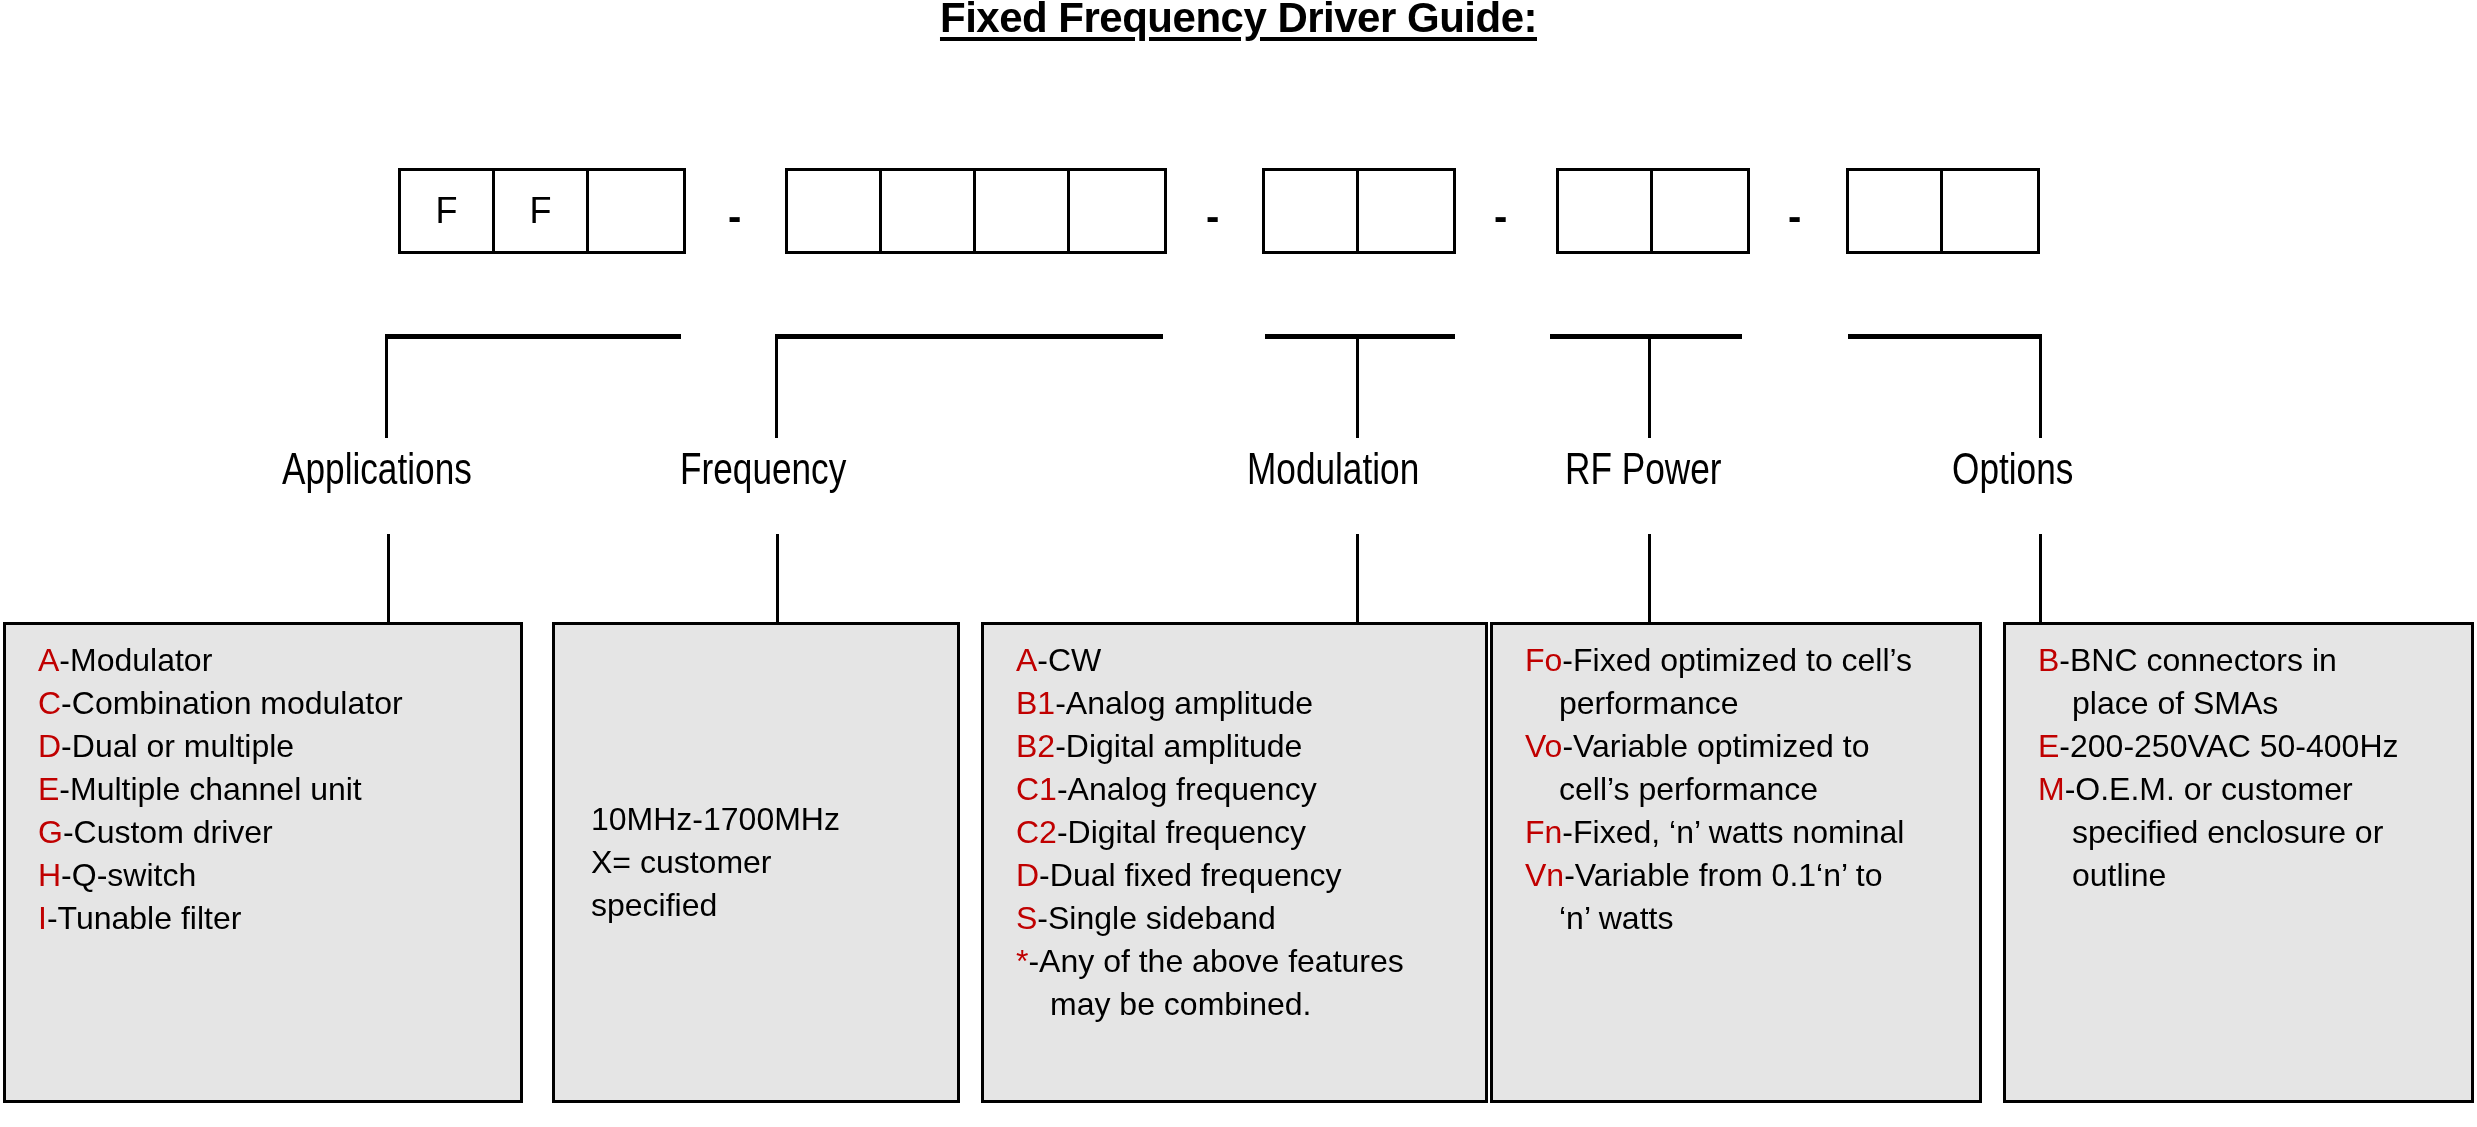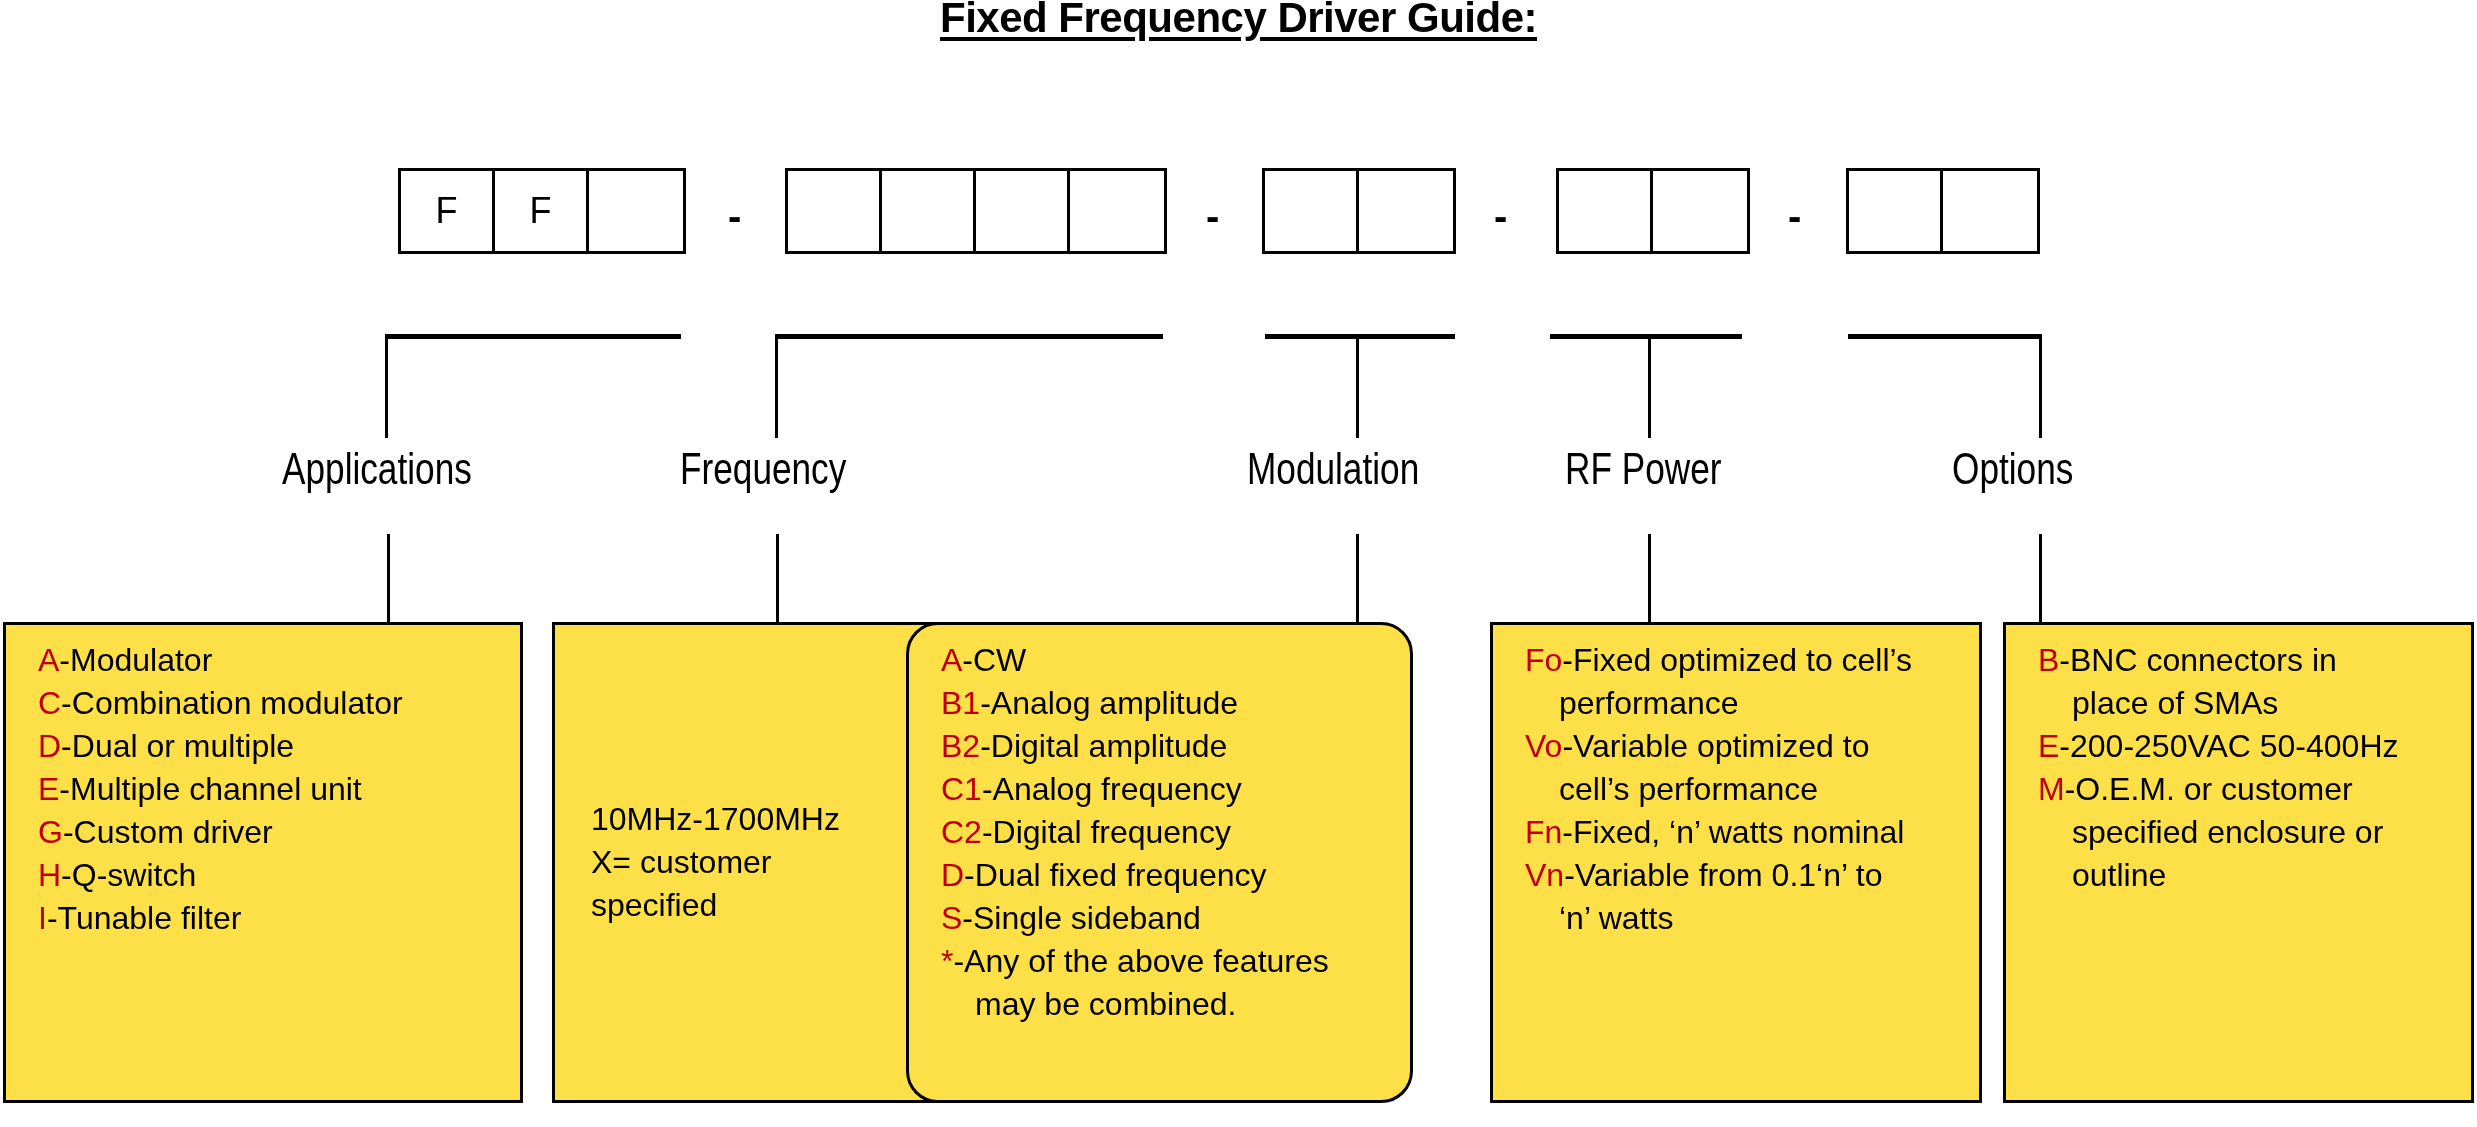--- a/index.html
+++ b/index.html
@@ -34,21 +34,21 @@
   .catlabel{
     position:absolute;
     font-size:44px;
     font-family:"Liberation Sans Narrow","Liberation Sans","DejaVu Sans Condensed","DejaVu Sans",sans-serif;
     transform:scaleX(0.80); transform-origin:left center;
     white-space:nowrap; line-height:1;
   }
 
   
   .dbox{ position:absolute; top:622px; height:481px;
-         border:3px solid #000; box-sizing:border-box; background:#fde047;
+         border:3px solid #000; box-sizing:border-box; background:#e5e5e5;
          overflow:hidden; }
   .dbox-inner{ padding:14px 8px 0 32px; }
   .dbox-inner.centered{ padding:0 8px 0 36px; height:100%;
                         display:flex; flex-direction:column; justify-content:center;}
   .ditem{ font-size:32px; line-height:43px; white-space:pre-wrap;
           font-family:"Liberation Sans","DejaVu Sans",sans-serif;}
   .code{ color:#C00000; }
   .plain{ color:#000; }
   .cont{ display:block; padding-left:34px; }
   .fline{ font-size:32px; line-height:43px; color:#000; }
@@ -133,21 +133,21 @@
 </div>
 
 <div class="dbox" style="left:528px; width:408px;margin-left:24px;">
   <div class="dbox-inner centered">
     <div class="fline">10MHz-1700MHz</div>
     <div class="fline">X= customer</div>
     <div class="fline">specified</div>
   </div>
 </div>
 
-<div class="dbox" style="left:906px; width:507px;border-radius:32px;">
+<div class="dbox" style="left:981px; width:507px;">
   <div class="dbox-inner">
     <div class="ditem"><span class="code">A</span><span class="plain">-CW</span></div>
     <div class="ditem"><span class="code">B1</span><span class="plain">-Analog amplitude</span></div>
     <div class="ditem"><span class="code">B2</span><span class="plain">-Digital amplitude</span></div>
     <div class="ditem"><span class="code">C1</span><span class="plain">-Analog frequency</span></div>
     <div class="ditem"><span class="code">C2</span><span class="plain">-Digital frequency</span></div>
     <div class="ditem"><span class="code">D</span><span class="plain">-Dual fixed frequency</span></div>
     <div class="ditem"><span class="code">S</span><span class="plain">-Single sideband</span></div>
     <div class="ditem"><span class="code">*</span><span class="plain">-Any of the above features</span><span class="cont plain">may be combined.</span></div>
   </div>

